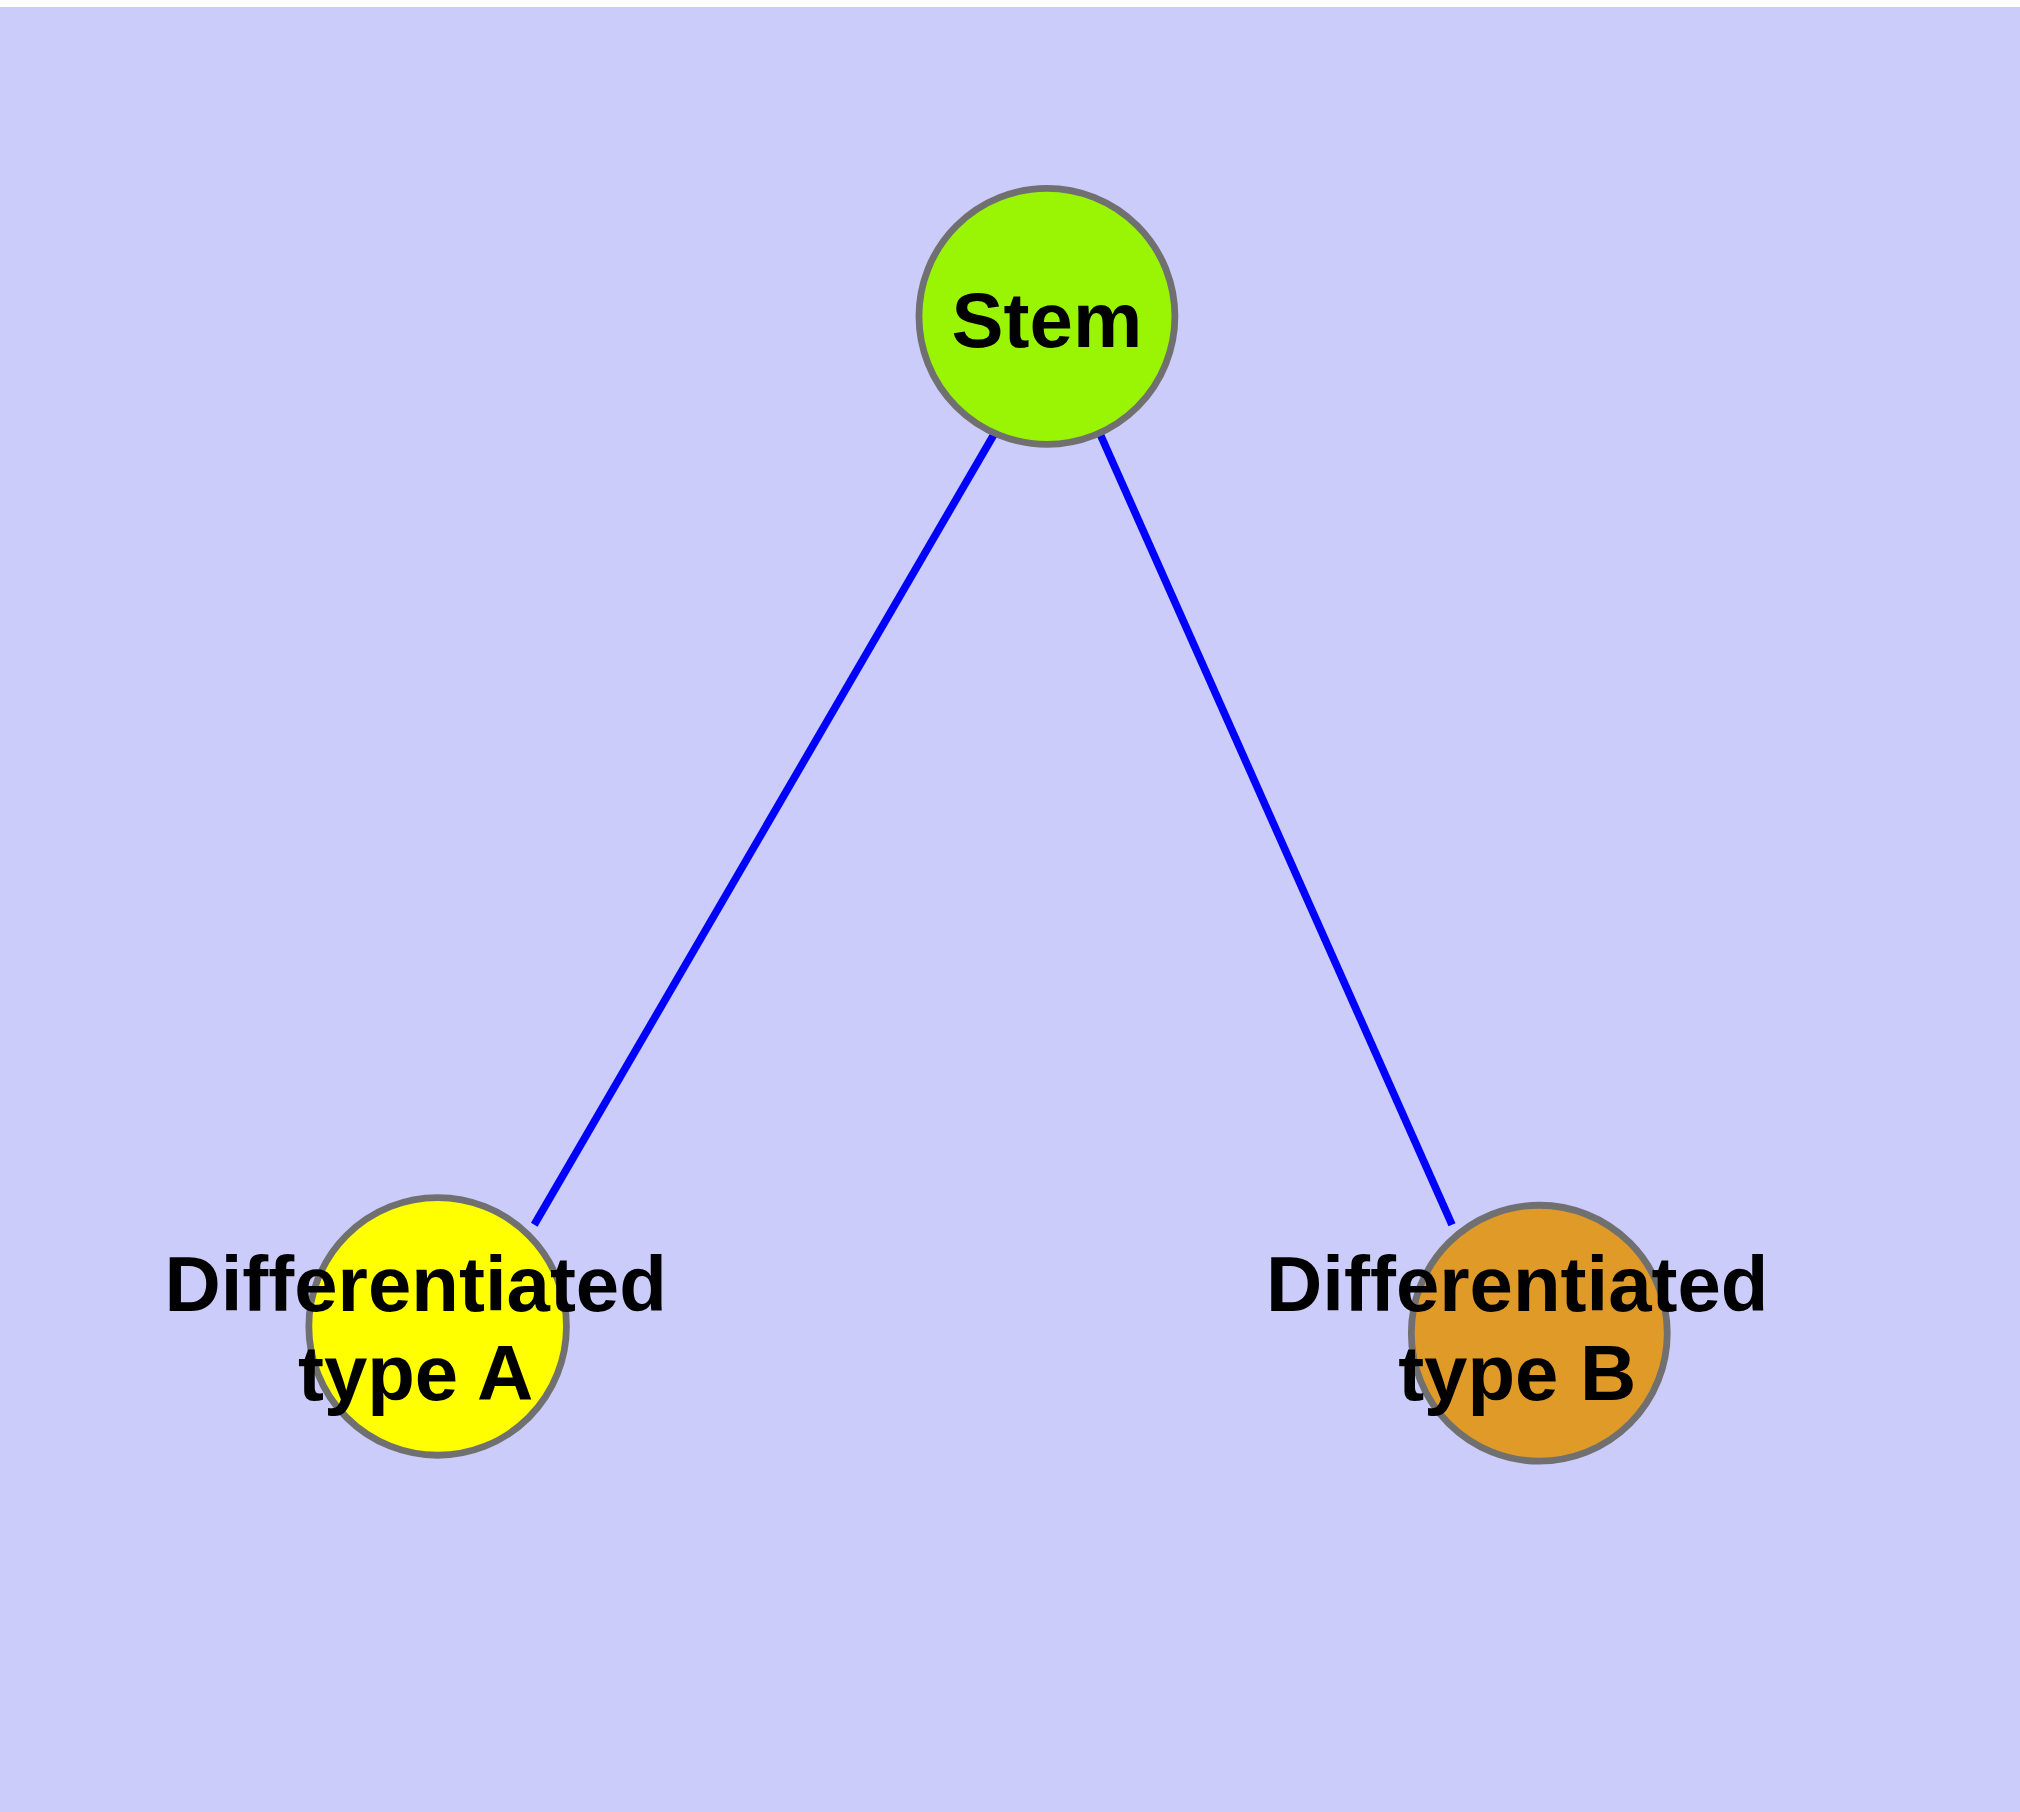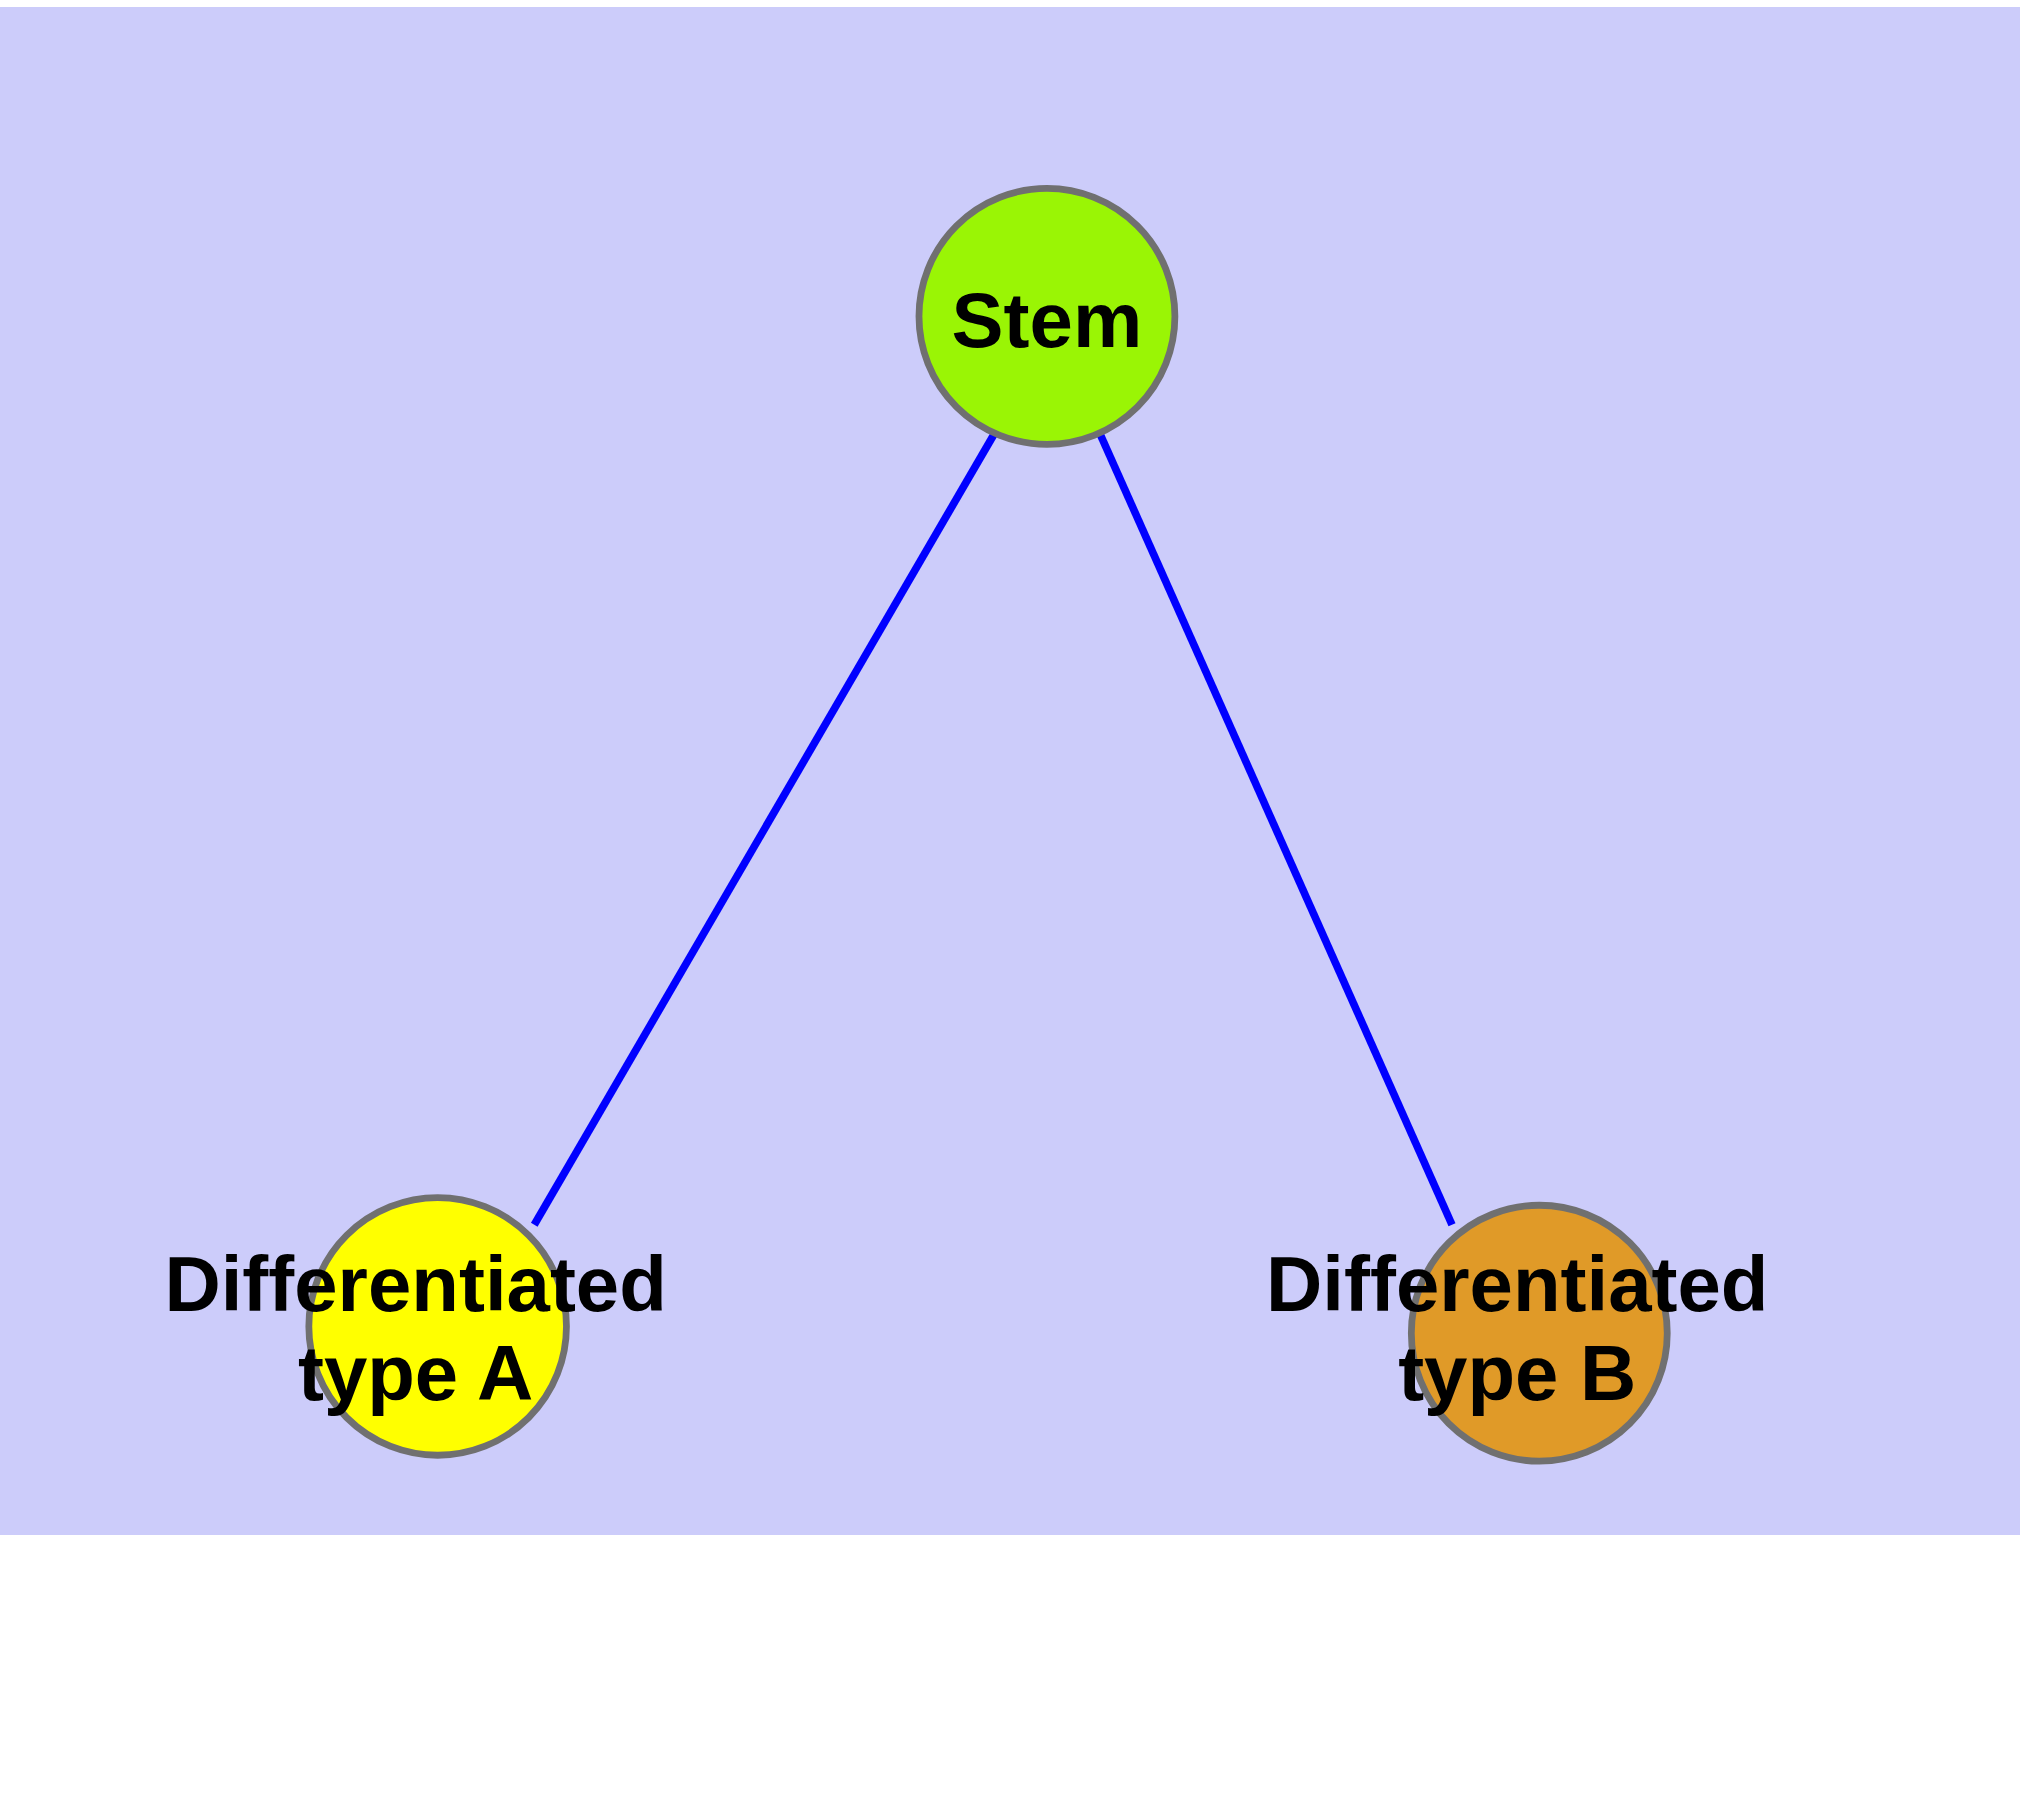--- a/index.html
+++ b/index.html
@@ -14,21 +14,21 @@
     height: 1812px;
     overflow: hidden;
     background: #ffffff;
     font-family: "Liberation Sans", "DejaVu Sans", sans-serif;
   }
   #graph-surface {
     position: absolute;
     left: 0;
     top: 6.8px;
     width: 2021px;
-    height: 1528px;
+    height: 1805px;
     background: #ccccfa;
   }
   #graph-svg {
     position: absolute;
     left: 0;
     top: 0;
     width: 2021px;
     height: 1805px;
     display: block;
   }

